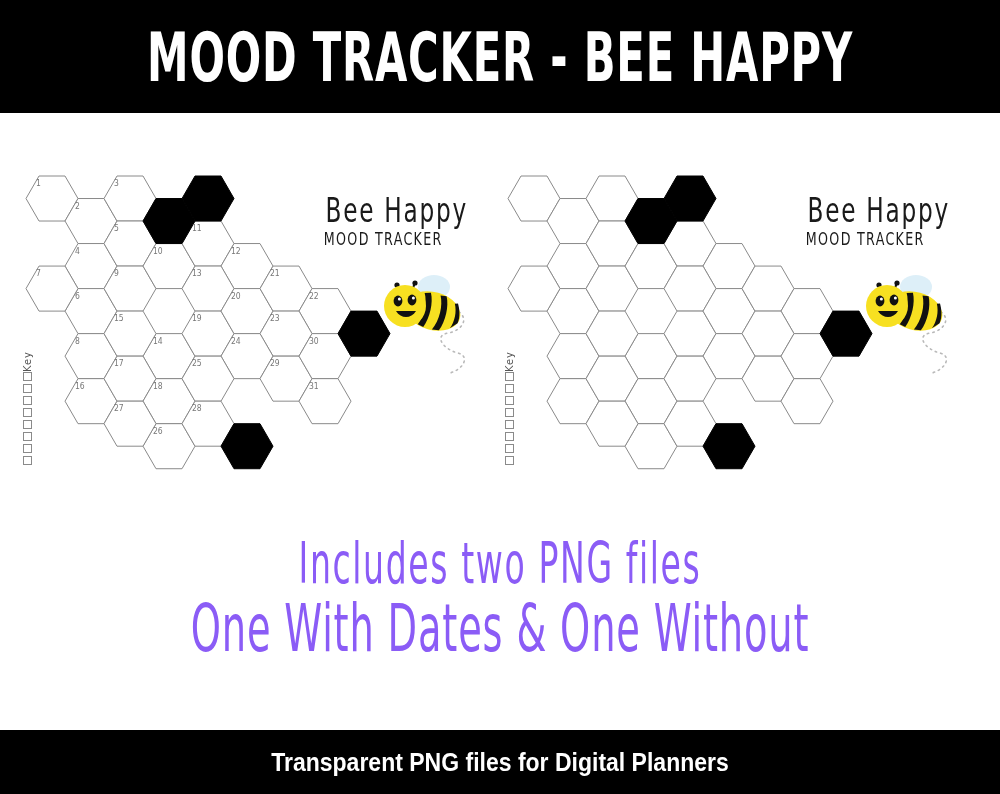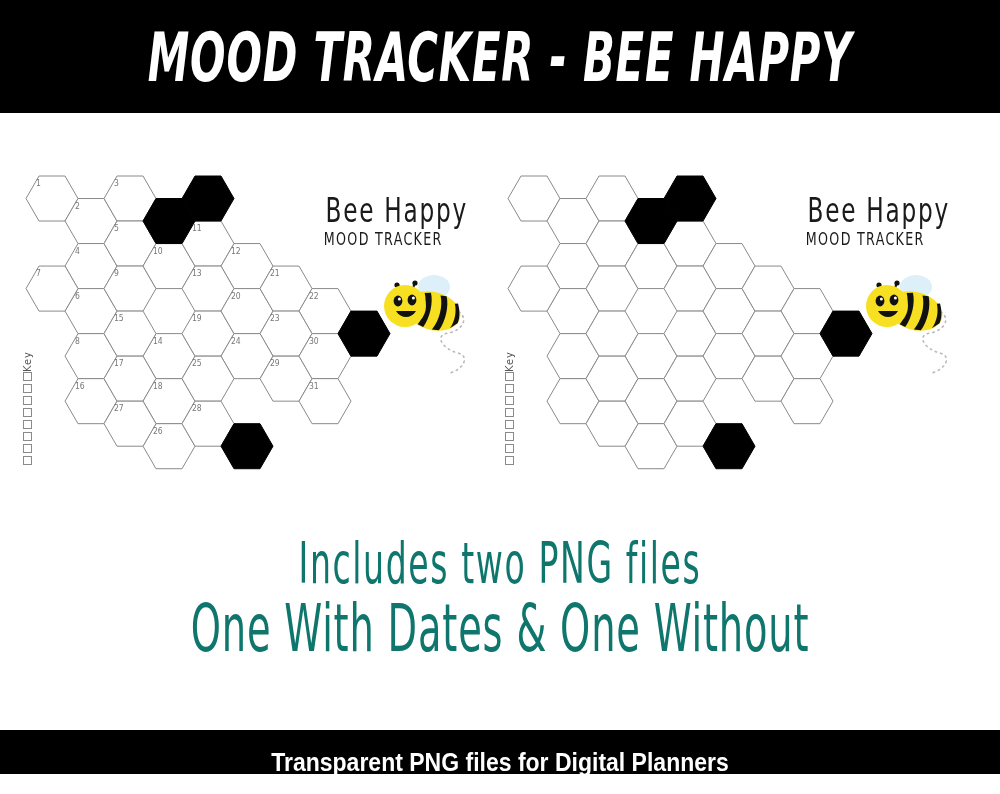--- a/index.html
+++ b/index.html
@@ -8,53 +8,52 @@
     background: #ffffff;
     font-family: "Liberation Sans", sans-serif;
     overflow: hidden;
   }
   #page { position: relative; width: 1000px; height: 794px; background: #fff; }
 
   
   .band-top {
     position: absolute; left: 0; top: 0; width: 1000px; height: 113px;
     background: #000000;
-    font-style: italic;
   }
   .band-top .title {
     position: absolute; left: 0; top: 0; width: 1000px; height: 113px;
     display: flex; align-items: center; justify-content: center;
     color: #ffffff;
     font-family: "DejaVu Sans Condensed", "Liberation Sans Narrow", "Liberation Sans", sans-serif;
     font-size: 58px; font-weight: 700;
     letter-spacing: 1px;
     transform: scaleX(0.80) scaleY(1.18);
     transform-origin: center center;
     white-space: nowrap;
   }
 
   
   .band-bottom {
-    position: absolute; left: 0; top: 730px; width: 1000px; height: 44px;
+    position: absolute; left: 0; top: 730px; width: 1000px; height: 64px;
     background: #000000;
   }
   .band-bottom .footer-text {
     position: absolute; left: 0; top: 0; width: 1000px; height: 64px;
     display: flex; align-items: center; justify-content: center;
     color: #ffffff;
     font-family: "Liberation Sans Narrow", "Liberation Sans", sans-serif;
     font-size: 25px; font-weight: 700;
     transform: scaleX(0.92);
     white-space: nowrap;
   }
 
   
   .promo {
     position: absolute; left: 0; top: 528px; width: 1000px;
-    text-align: center; color: #0f766e;
+    text-align: center; color: #8b5cf6;
     font-family: "DejaVu Sans Condensed", "Liberation Sans Narrow", "Liberation Sans", sans-serif;
     font-weight: 400;
   }
   .promo-line1 {
     font-size: 46px; line-height: 58px; letter-spacing: 2px;
     transform: scaleX(0.80) scaleY(1.22); transform-origin: center top;
     white-space: nowrap;
   }
   .promo-line2 {
     font-size: 52px; line-height: 62px; letter-spacing: 1px;

